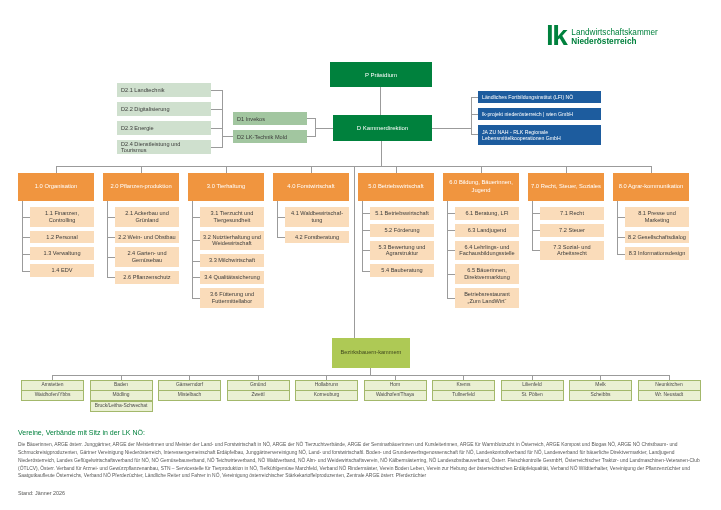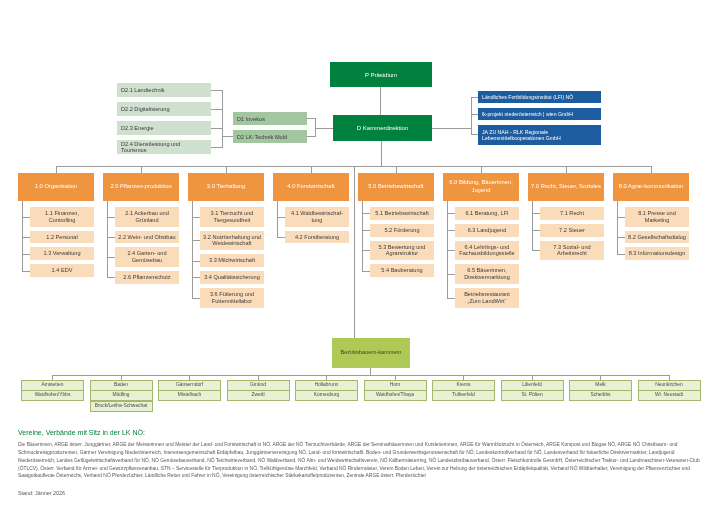--- a/index.html
+++ b/index.html
@@ -74,20 +74,27 @@
       <div class="line" style="left: 307px; top: 136px; width: 8px; height: 1px;"></div>
       <div class="line" style="left: 315px; top: 118px; width: 1px; height: 19px;"></div>
       <div class="line" style="left: 315px; top: 128px; width: 18px; height: 1px;"></div>
       <div class="line" style="left: 432px; top: 128px; width: 39px; height: 1px;"></div>
       <div class="line" style="left: 471px; top: 97px; width: 1px; height: 38px;"></div>
       <div class="line" style="left: 471px; top: 97px; width: 7px; height: 1px;"></div>
       <div class="line" style="left: 471px; top: 114px; width: 7px; height: 1px;"></div>
       <div class="line" style="left: 471px; top: 134px; width: 7px; height: 1px;"></div>
     </div>
 
+  <div id="logo">
+    <span class="mark">lk</span>
+    <span class="ltext">
+      <div class="l1">Landwirtschaftskammer</div>
+      <div class="l2">Niederösterreich</div>
+    </span>
+  </div>
 
   <div class="box green" style="left:330px;top:62px;width:102px;height:25px">P Präsidium</div>
   <div class="box green" style="left:333px;top:115px;width:99px;height:26px">D Kammerdirektion</div>
 
   <div id="dunits">
       <div class="box sage" style="left: 117px; top: 83px; width: 94px; height: 14px;">D2.1 Landtechnik</div>
       <div class="box sage" style="left: 117px; top: 102px; width: 94px; height: 14px;">D2.2 Digitalisierung</div>
       <div class="box sage" style="left: 117px; top: 121px; width: 94px; height: 14px;">D2.3 Energie</div>
       <div class="box sage" style="left: 117px; top: 140px; width: 94px; height: 14px;">D2.4 Dienstleistung und Tourismus</div>
     </div>

